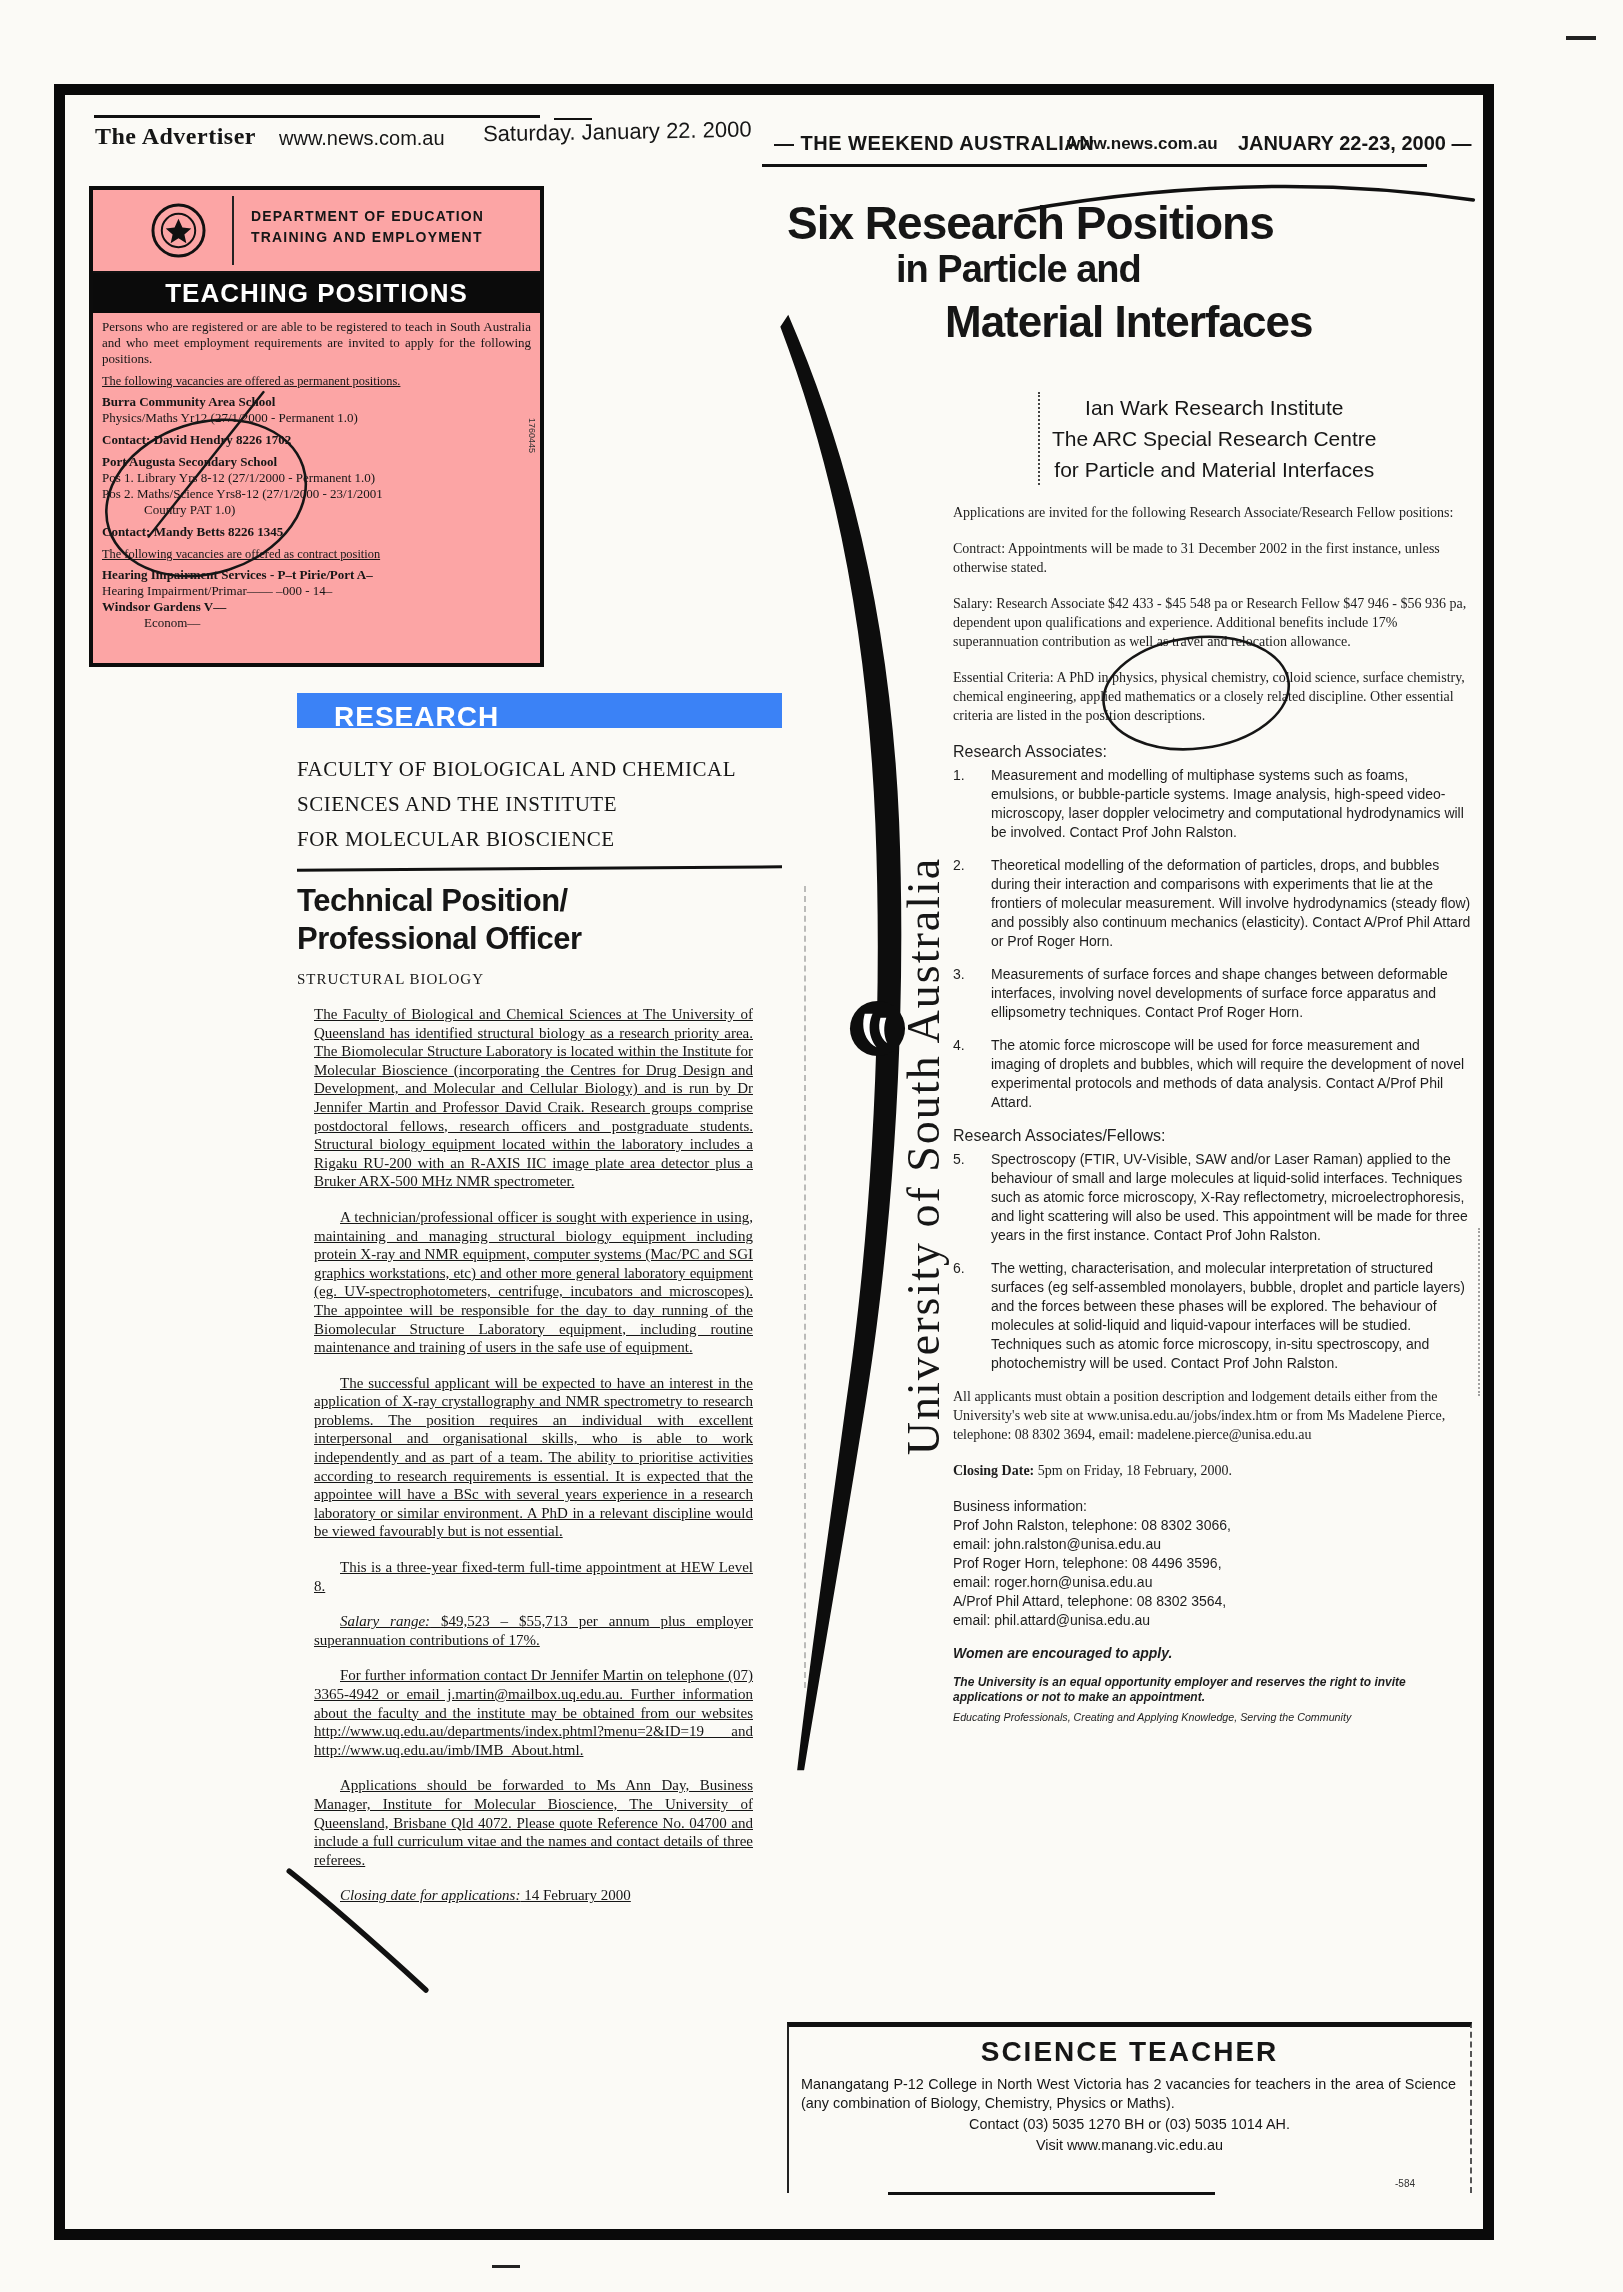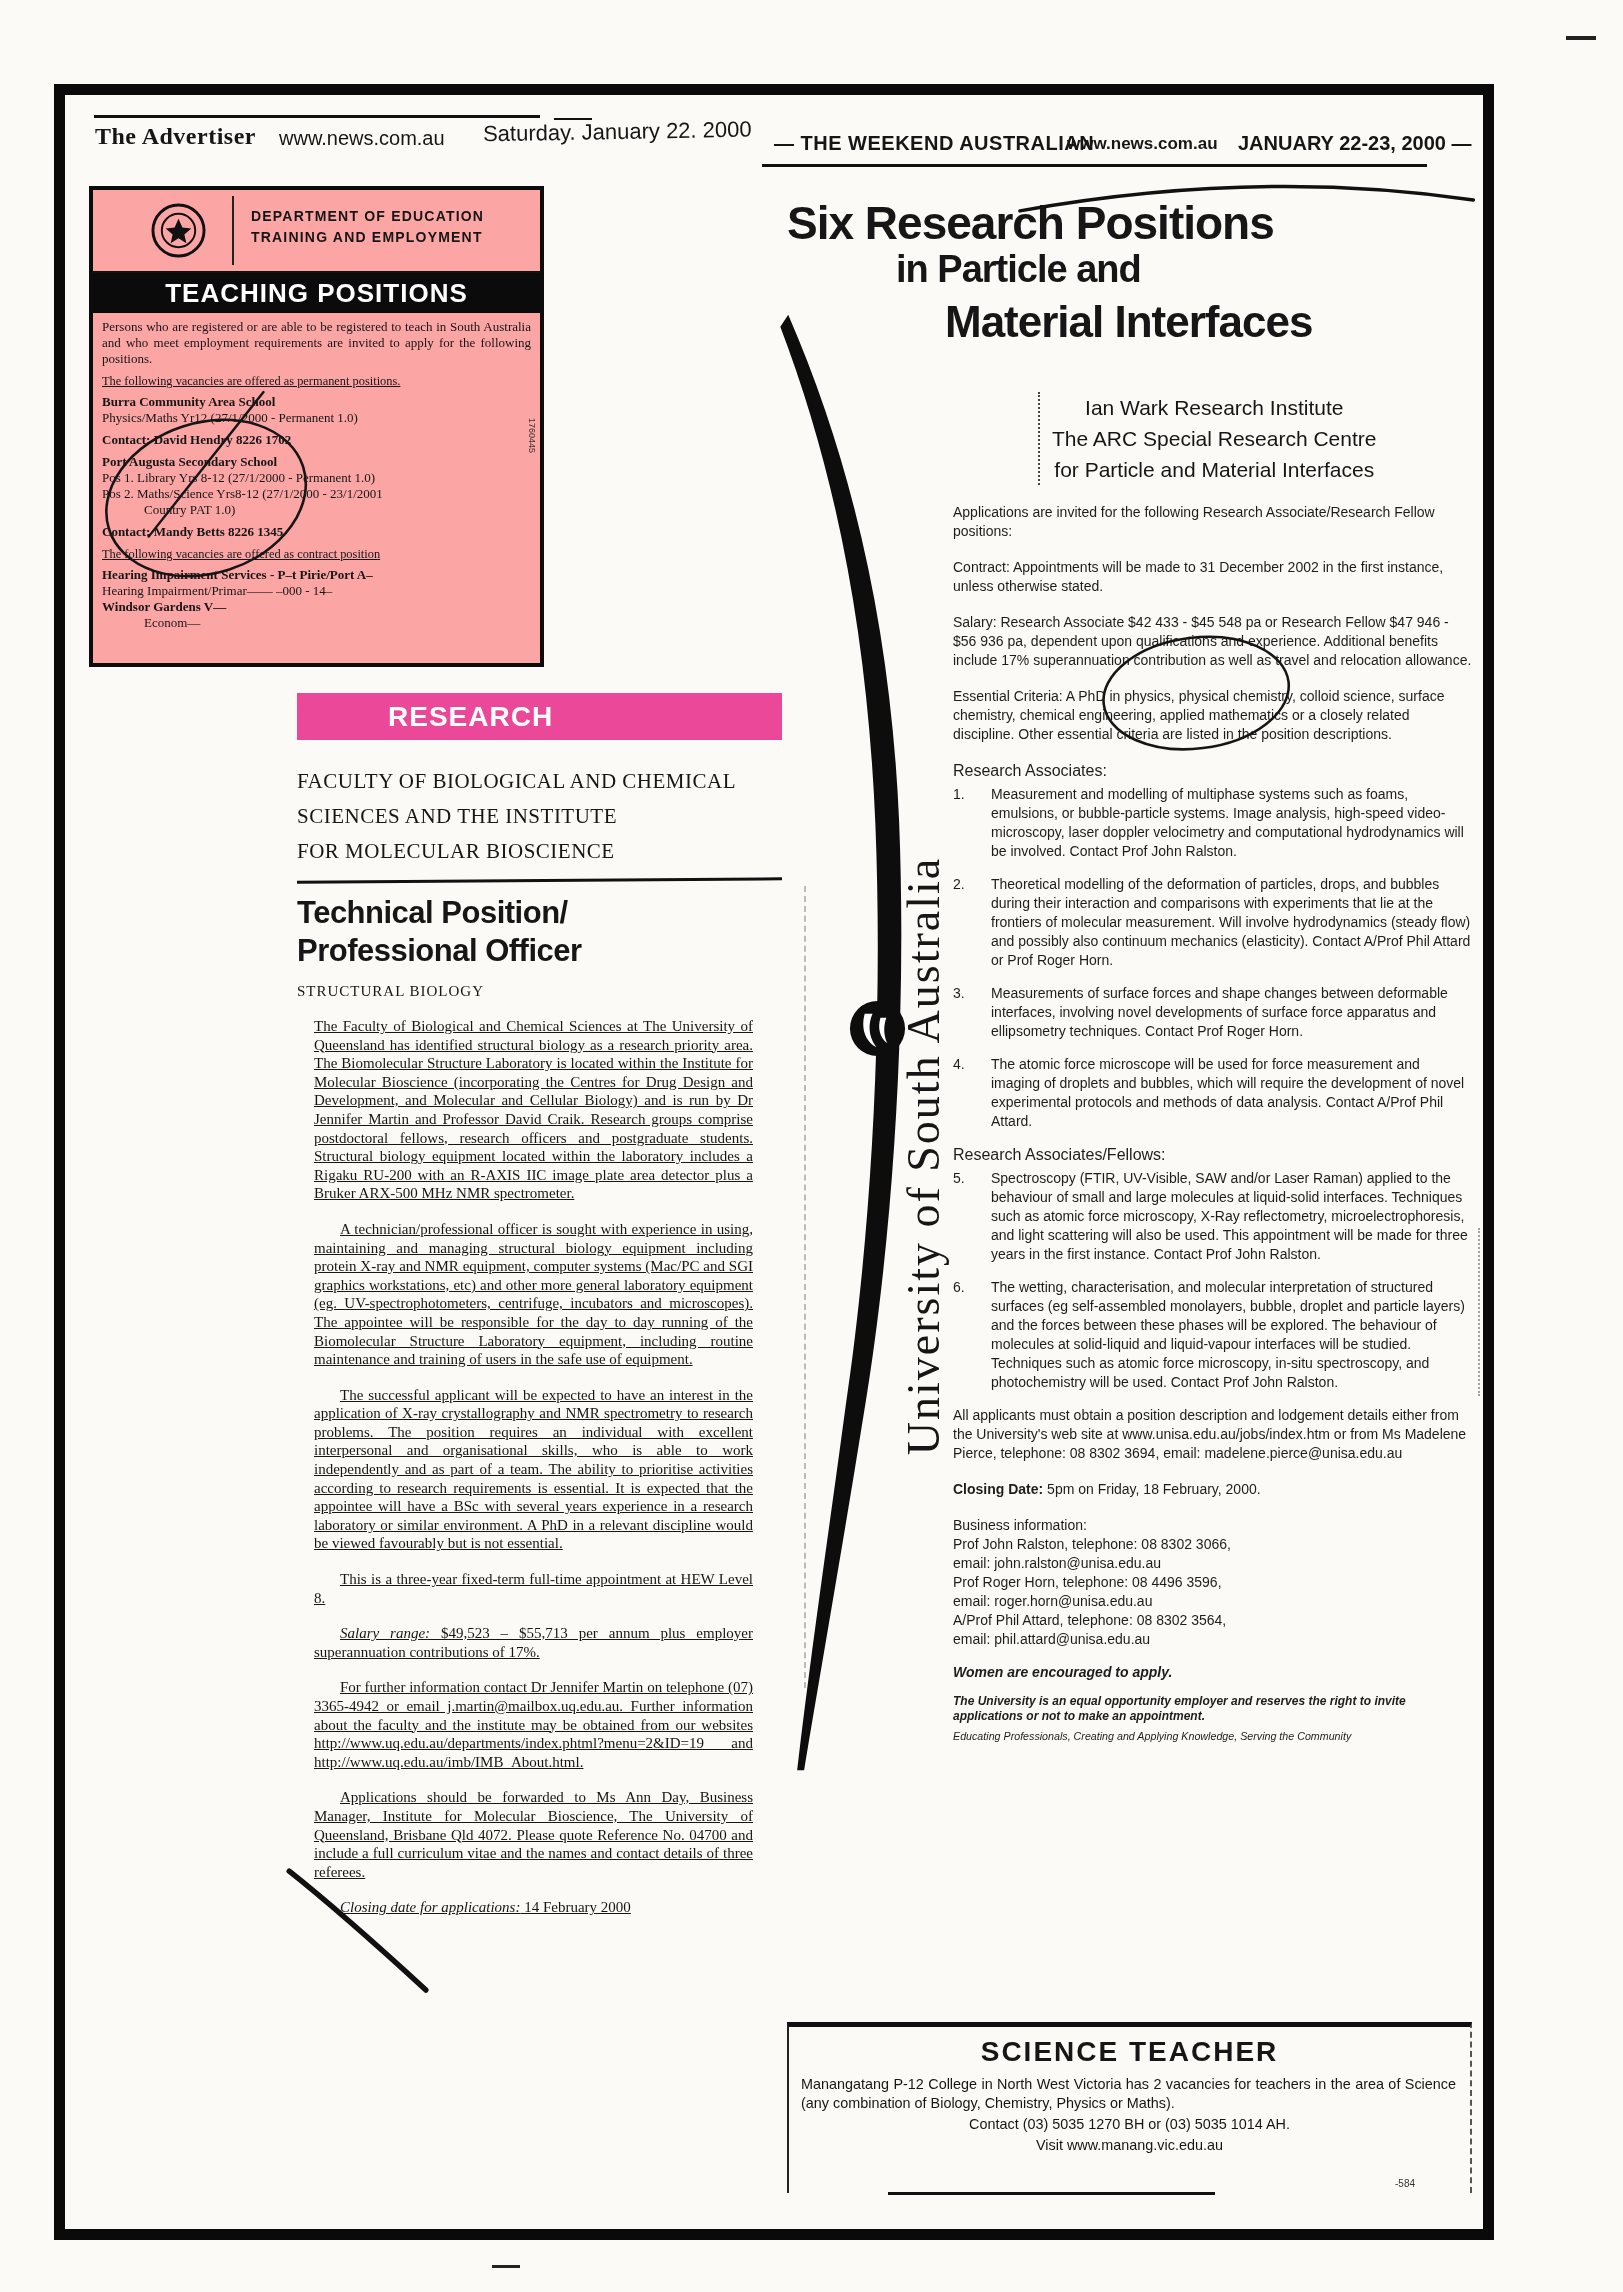--- a/index.html
+++ b/index.html
@@ -26,38 +26,38 @@
   #teach .t-banner{height:40px;background:#0b0b0b;color:#fff;text-align:center;
         font:bold 26px "Liberation Sans",sans-serif;letter-spacing:1px;line-height:40px;}
   #teach .t-body{padding:6px 9px 0 9px;font:13px/16px "Liberation Serif",serif;}
   .t-note{text-decoration:underline;font-size:12.4px;margin:6px 0 5px 0;}
   .t-bold{font-weight:bold;}
   .t-gap{margin-top:6px;}
   .t-indent{padding-left:42px;}
   #teach .t-code{position:absolute;right:3px;top:228px;writing-mode:vertical-rl;font:9px "Liberation Sans",sans-serif;color:#333;}
   
   #uq{left:297px;top:693px;width:485px;z-index:2;}
-  #uq .banner{height:47px;background:#ec4899;color:#fff;font:bold 28px "Liberation Sans",sans-serif;
-      letter-spacing:1px;line-height:47px;padding-left:91px;box-sizing:border-box;}
+  #uq .banner{height:35px;background:#3b82f6;color:#fff;font:bold 28px "Liberation Sans",sans-serif;
+      letter-spacing:1px;line-height:47px;padding-left:37px;box-sizing:border-box;}
   #uq .faculty{margin-top:24px;font:21px/35px "Liberation Serif",serif;letter-spacing:0.5px;}
   #uq .rule{margin-top:10px;height:3px;background:#111;transform:rotate(-.4deg);}
   #uq .title{margin-top:12px;font:bold 31px/38px "Liberation Sans",sans-serif;letter-spacing:-0.5px;}
   #uq .subtitle{margin-top:13px;font:15px "Liberation Serif",serif;letter-spacing:1px;}
   #uq .body{margin-top:9px;width:473px;text-align:justify;font:15px/18.6px "Liberation Serif",serif;}
   #uq .body p{margin:17px;text-indent:26px;text-decoration:underline;}
   #uq .body p.first{text-indent:0;}
   .ital{font-style:italic;}
   
   #unisa-title1{left:787px;top:196px;font:bold 46px "Liberation Sans",sans-serif;letter-spacing:-1px;z-index:2;}
   #unisa-title2{left:896px;top:248px;font:bold 38px "Liberation Sans",sans-serif;letter-spacing:-1px;z-index:2;}
   #unisa-title3{left:945px;top:297px;font:bold 44px "Liberation Sans",sans-serif;letter-spacing:-1px;z-index:2;}
   #unisa-inst{left:1038px;top:392px;font:21px/31px "Liberation Sans",sans-serif;
       border-left:2px dotted #444;padding-left:12px;z-index:2;text-align:center;}
   #unisa-body{left:953px;top:503px;width:519px;font:14px/19px "Liberation Sans",sans-serif;color:#1d1d1d;z-index:2;}
-  #unisa-body p{margin:0 0 17px 0;}
+  #unisa-body p{margin:0 0 17px 0;font-family:Liberation Serif, serif;}
   .u-head{font-weight:normal;font-size:16px;margin:0 0 5px 0;}
   .u-item{display:flex;margin:0 0 14px 0;}
   .u-item .num{width:38px;flex:none;}
   .u-item .txt{flex:1;}
   .u-closing b{font-weight:bold;}
   .u-contacts div{line-height:19px;}
   .u-women{font-weight:bold;font-style:italic;margin:14px 0 12px 0;}
   .u-eeo{font:italic bold 12px/15.3px "Liberation Sans",sans-serif;margin-bottom:5px;}
   .u-tag{font:italic 10.7px "Liberation Sans",sans-serif;}
   #unisa-vertical{left:926px;top:1156px;width:851px;height:59px;transform:translate(-50%,-50%) rotate(-90deg);

